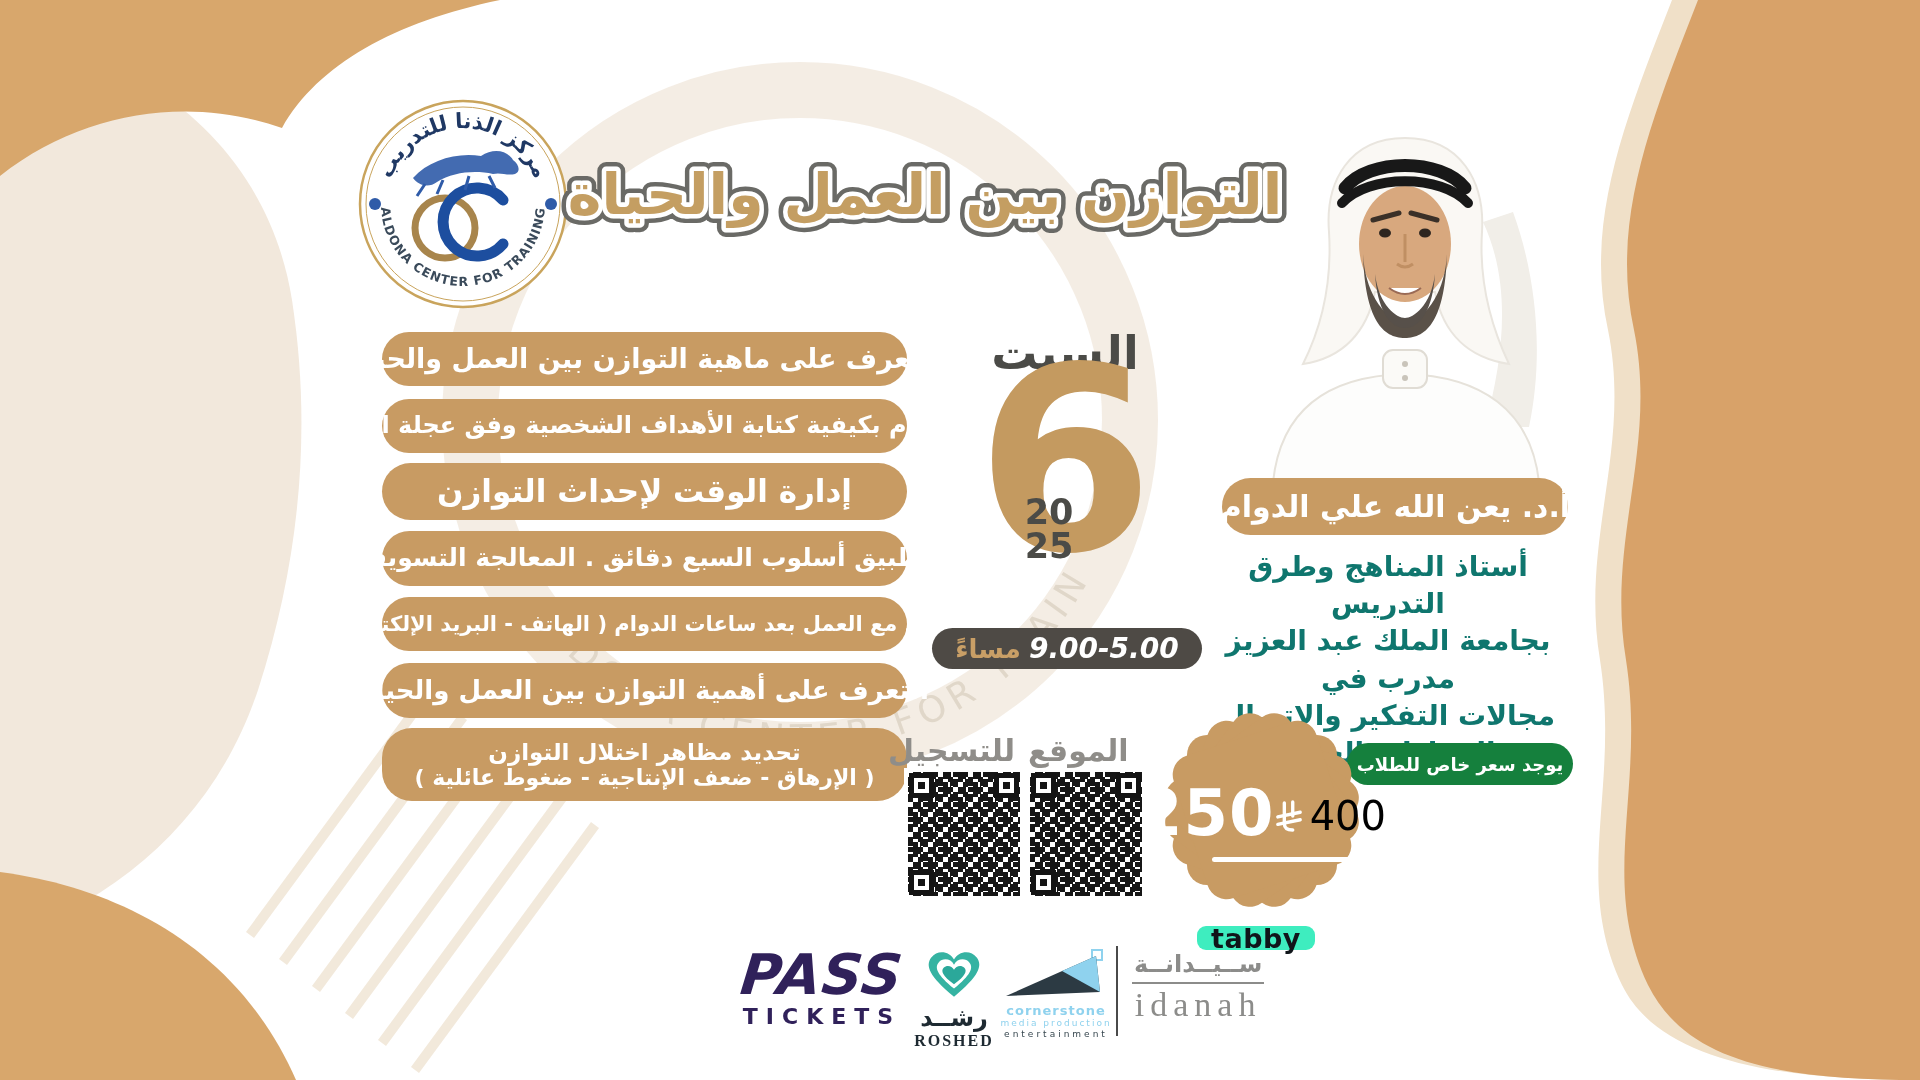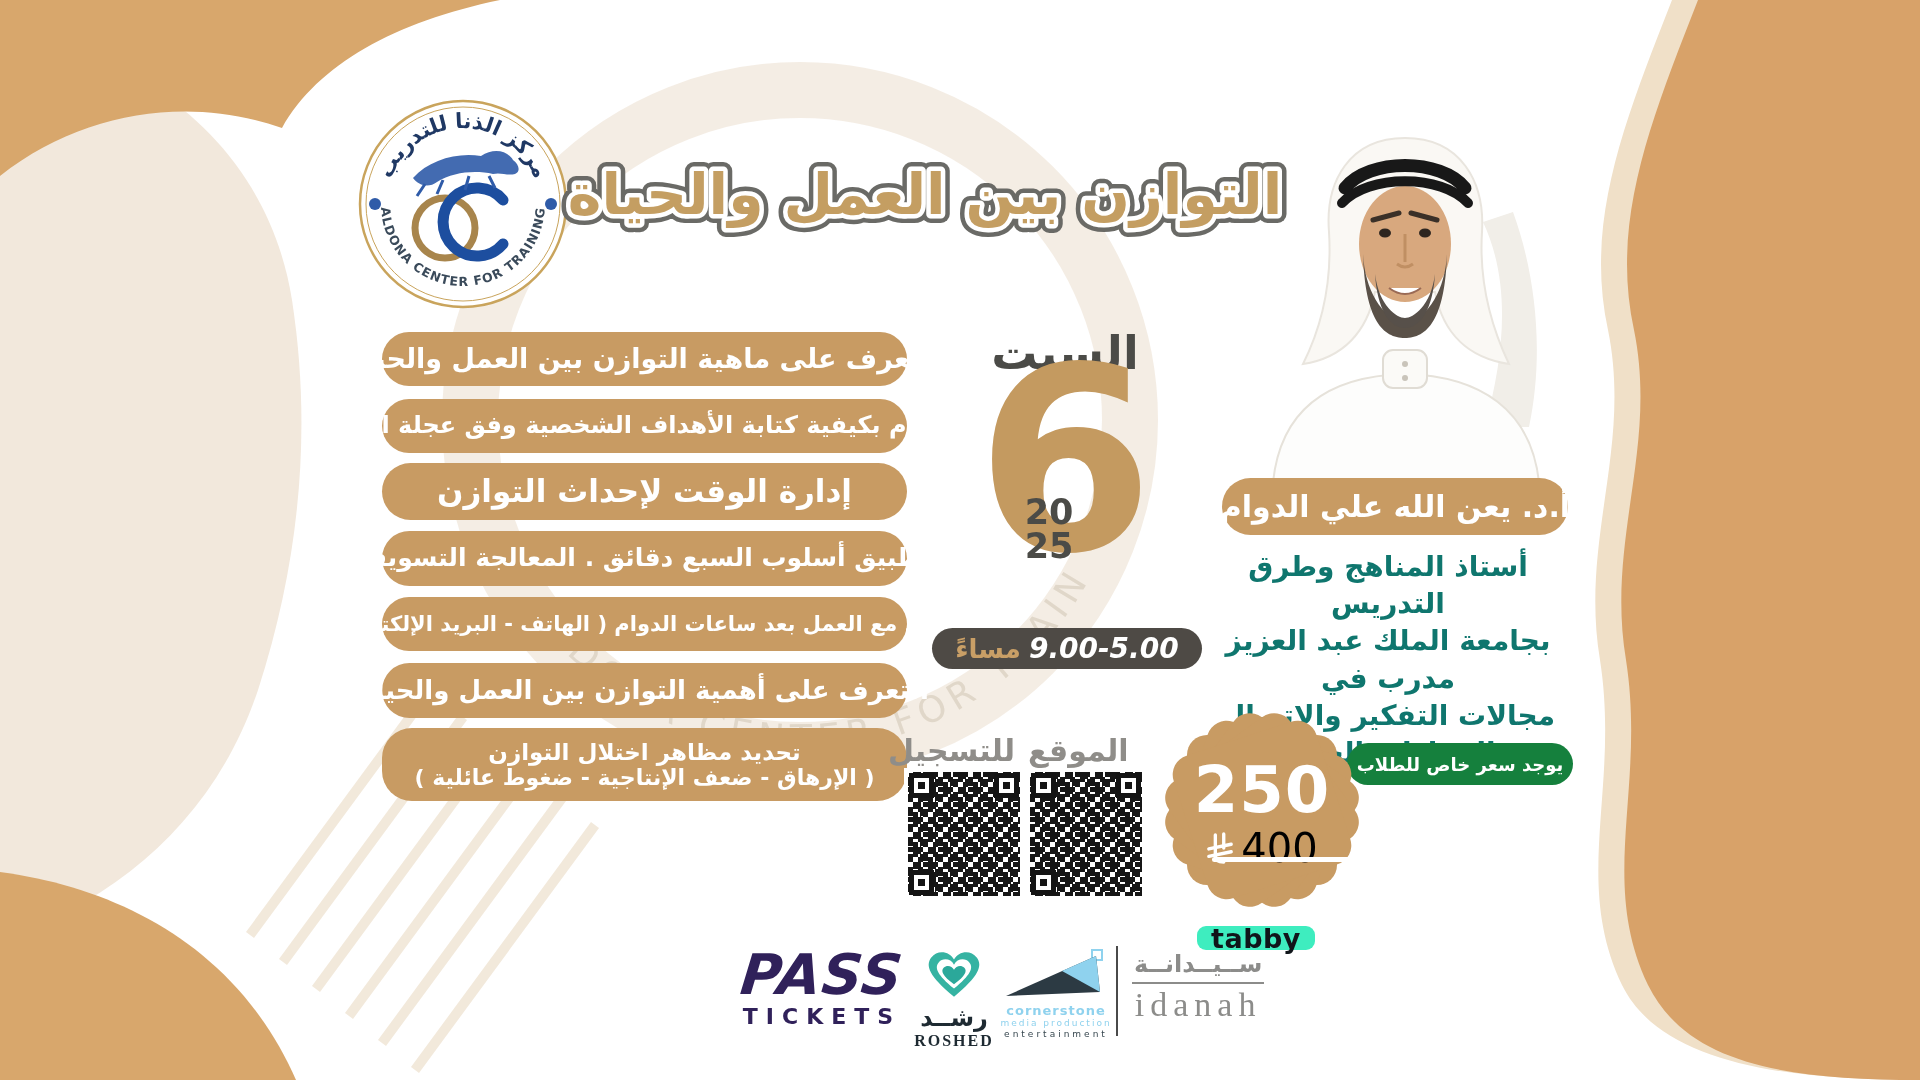--- a/index.html
+++ b/index.html
@@ -39,21 +39,21 @@
   .name-pill{left:1222px;top:478px;width:346px;height:57px;background:#C89B63;border-radius:29px;
              display:flex;align-items:center;justify-content:center;color:#fff;font-size:30px;font-weight:800;direction:rtl;white-space:nowrap;}
   .bio{left:1198px;top:548px;width:380px;text-align:center;direction:rtl;color:#0f766e;font-size:28px;font-weight:700;line-height:1.33;}
 
   
   .student-badge{left:1347px;top:743px;width:226px;height:42px;background:#15803d;border-radius:21px;
                  display:flex;align-items:center;justify-content:center;color:#fff;font-size:18px;font-weight:800;direction:rtl;white-space:nowrap;}
   .star-wrap{left:1152px;top:700px;width:220px;height:220px;}
   .star-sq{position:absolute;left:35px;top:35px;width:150px;height:150px;background:#C89B63;border-radius:20px;}
   .r18{transform:rotate(18deg);} .r36{transform:rotate(36deg);} .r54{transform:rotate(54deg);} .r72{transform:rotate(72deg);}
-  .star-content{position:absolute;inset:0;display:flex;flex-direction:column;align-items:center;justify-content:center;padding-top:6px;}
+  .star-content{position:absolute;inset:0;display:flex;flex-direction:row;align-items:center;justify-content:center;padding-top:6px;}
   .price-now{color:#fff;font-size:64px;font-weight:800;line-height:1;letter-spacing:1px;}
   .price-old-row{display:flex;align-items:center;gap:7px;margin-top:6px;}
   .price-old{color:#000000;font-size:40px;font-weight:400;line-height:1;}
   .price-strike{position:absolute;left:60px;top:157px;width:152px;height:5px;background:#ffffff;border-radius:3px;}
   .tabby{left:1197px;top:926px;width:118px;height:24px;background:#3EEDBF;border-radius:9px;
          display:flex;align-items:center;justify-content:center;color:#10151a;font-size:27px;font-weight:800;letter-spacing:0.5px;}
 
   
   .qr-label{position:absolute;text-align:left;font-size:30px;font-weight:800;color:#8F8D89;direction:rtl;}
   .qr{position:absolute;width:112px;height:124px;background:

